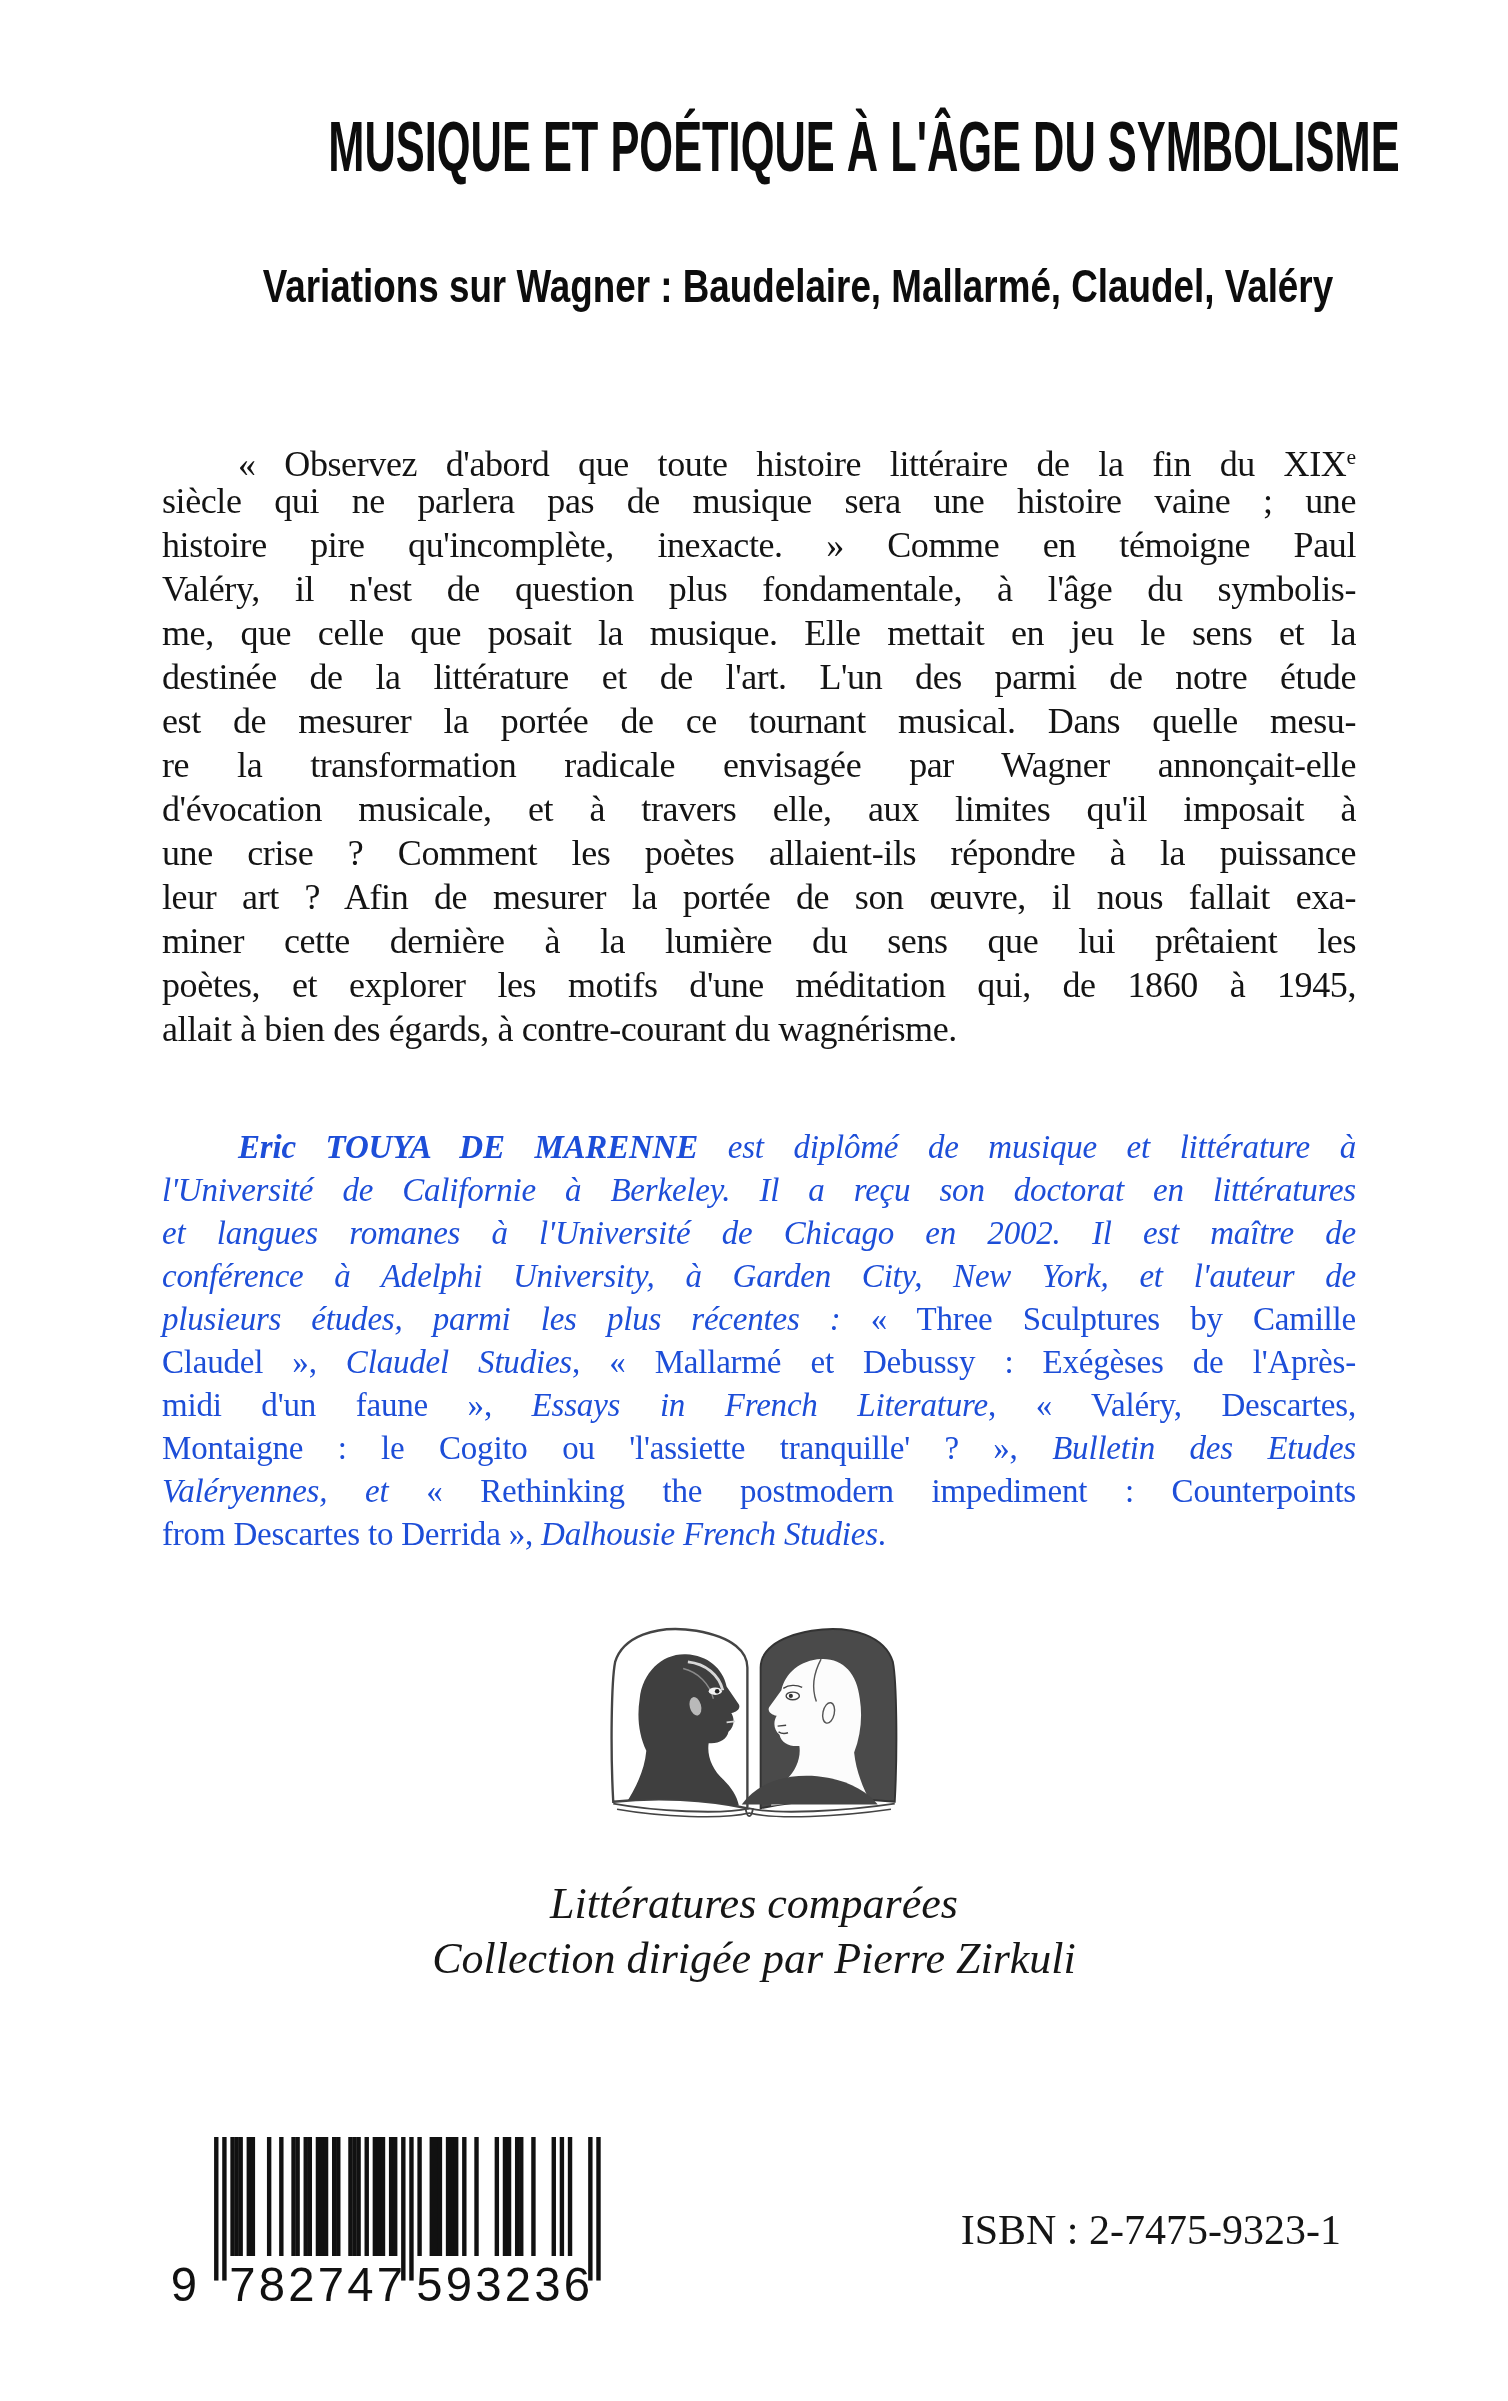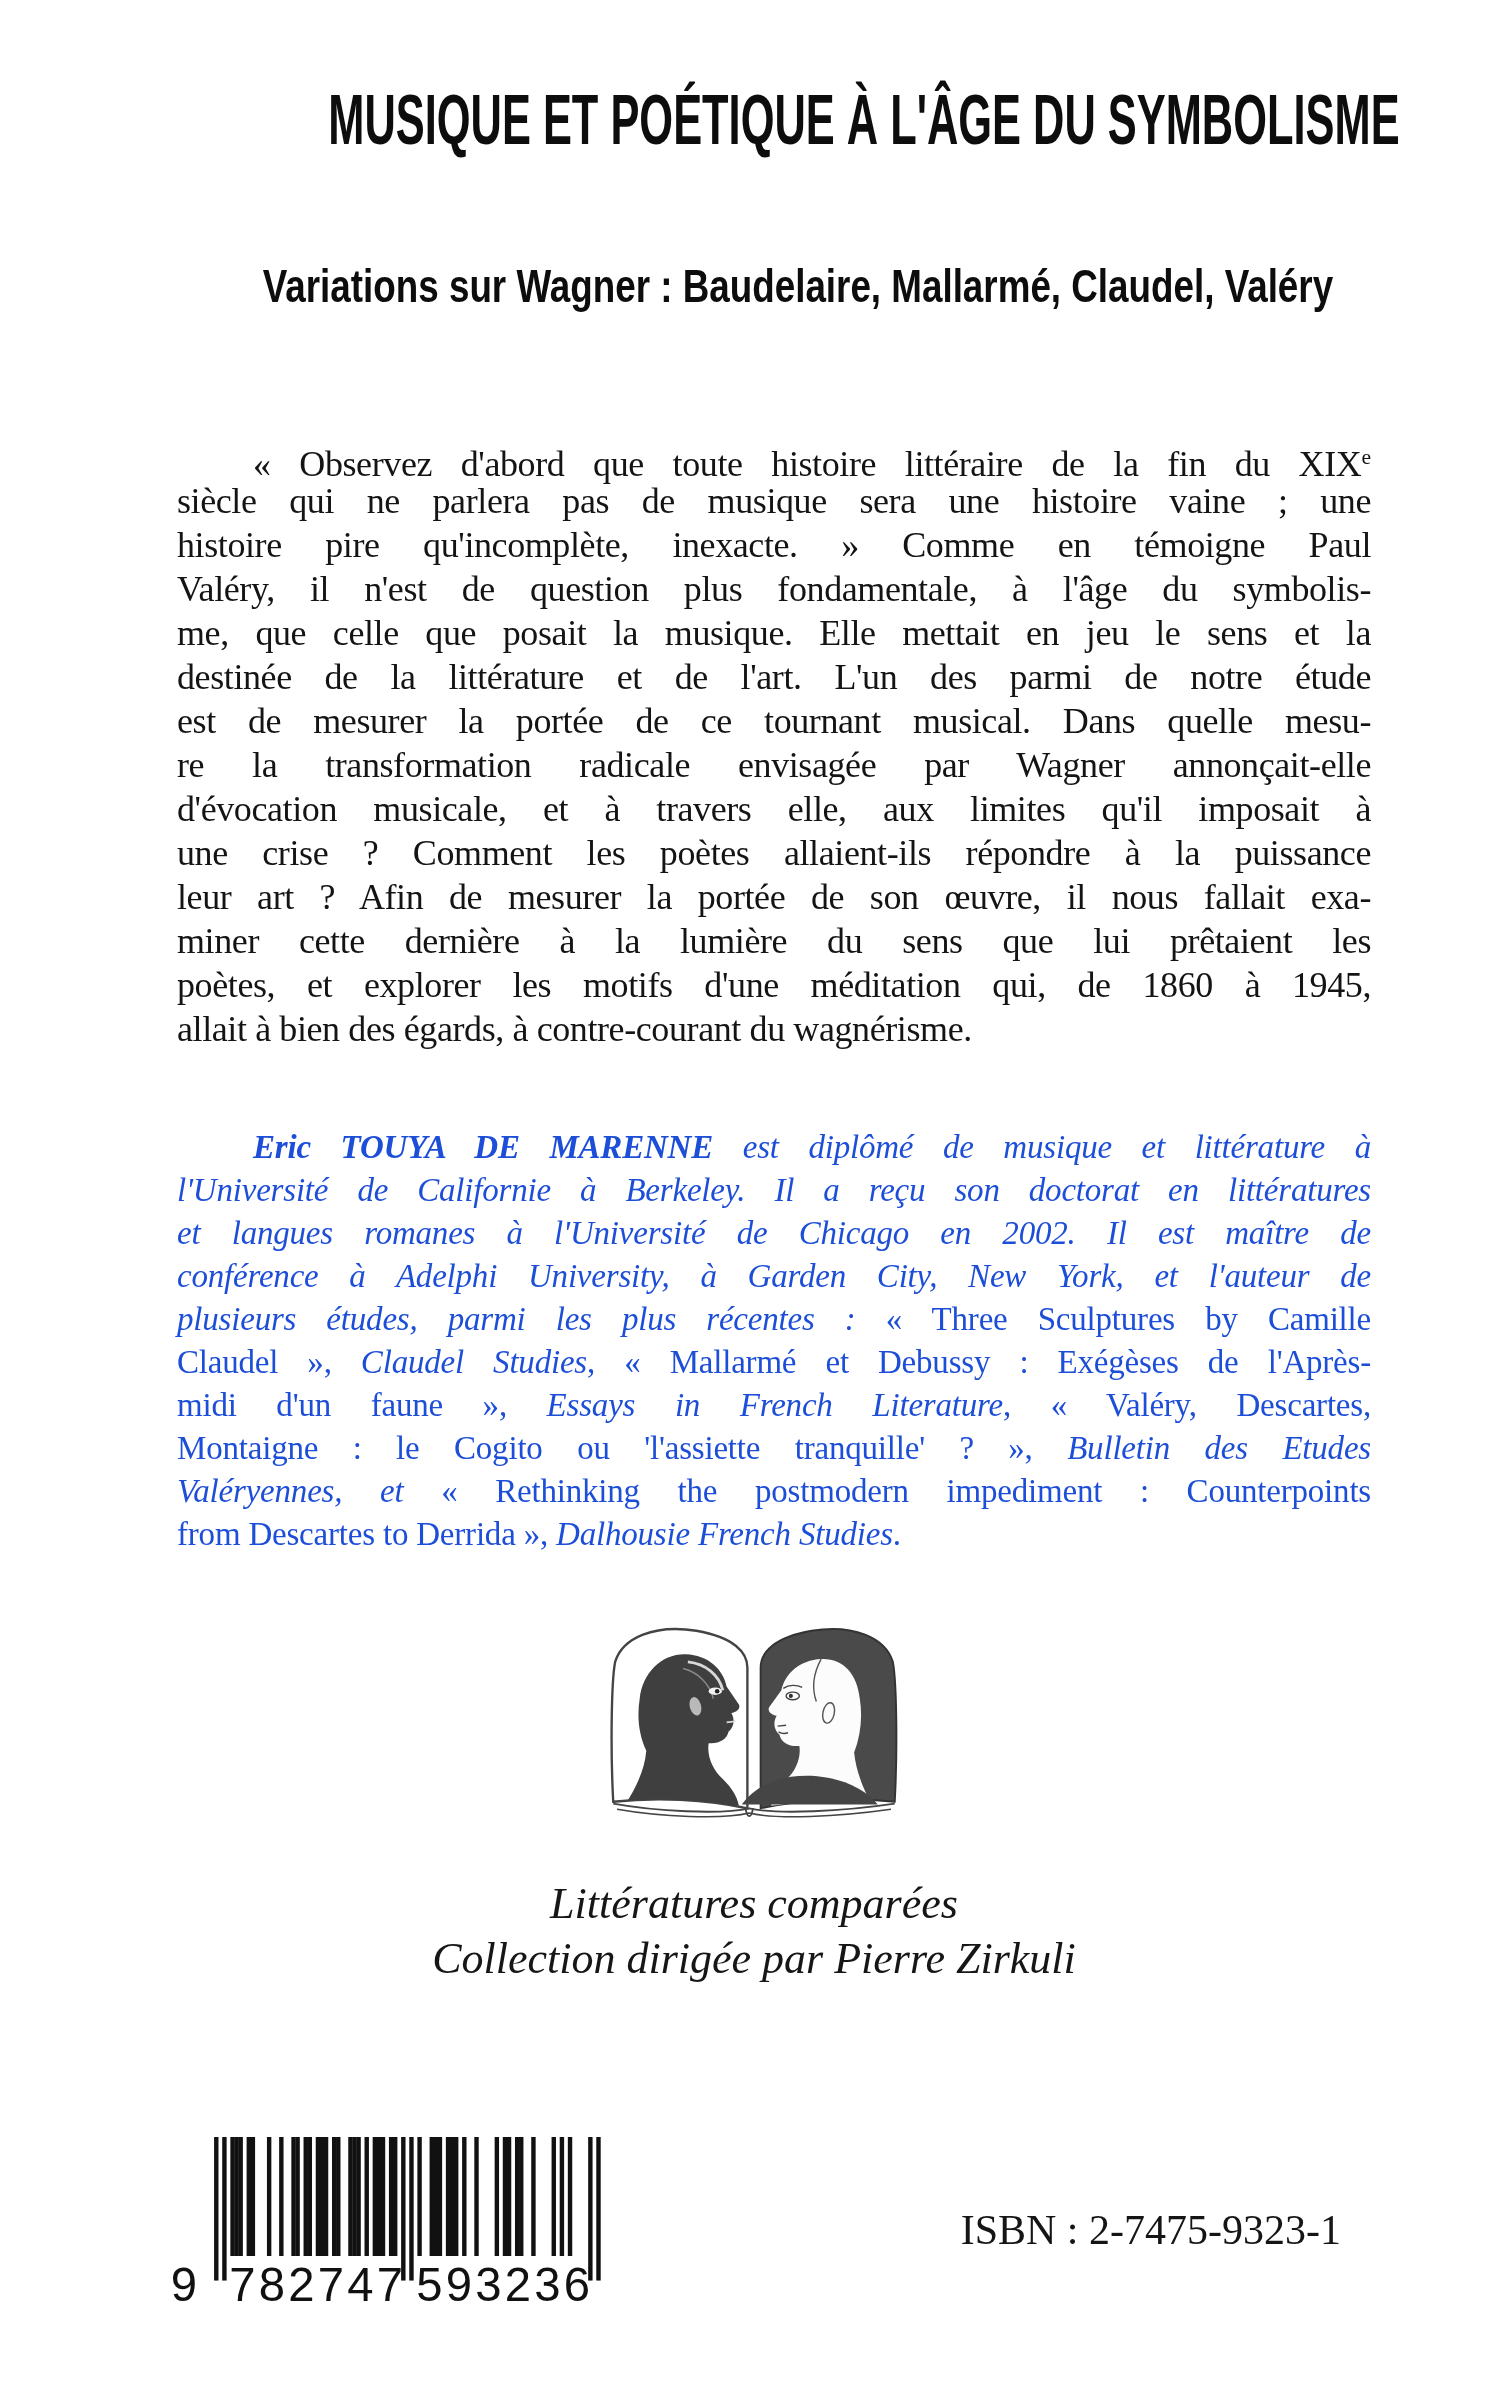--- a/index.html
+++ b/index.html
@@ -6,38 +6,38 @@
   .page{
     position:relative;
     width:1508px;height:2402px;
     margin:0 auto;
     background:#ffffff;
     color:#121212;
     overflow:hidden;
     font-family:"Liberation Serif",serif;
   }
   
-  .title-wrap{position:absolute;top:84px;left:0;width:100%;text-align:center;}
+  .title-wrap{position:absolute;top:111px;left:0;width:100%;text-align:center;}
   .title{
     display:inline-block;white-space:nowrap;
     font-family:"Liberation Sans",sans-serif;
     font-weight:700;font-size:70px;line-height:1.05;
     color:#0d0d0d;
     transform:scaleX(0.62);transform-origin:center;
   }
   .subtitle-wrap{position:absolute;top:261px;left:0;width:100%;text-align:center;margin-left:44px;}
   .subtitle{
     display:inline-block;white-space:nowrap;
     font-family:"Liberation Sans",sans-serif;
     font-weight:700;font-size:46px;line-height:1.1;
     color:#0d0d0d;
     transform:scaleX(0.80);transform-origin:center;
   }
   
-  .para{position:absolute;left:177px;width:1194px;}
+  .para{position:absolute;left:162px;width:1194px;}
   .synopsis{top:435px;font-size:36px;letter-spacing:-0.4px;color:#141414;}
   .synopsis .ln{line-height:44px;height:44px;}
   .bio{top:1126px;font-size:33px;letter-spacing:-0.2px;color:#1d4ed8;font-style:italic;}
   .bio .ln{line-height:43px;height:43px;}
   .ln{
     text-align:justify;
     text-align-last:justify;
     -moz-text-align-last:justify;
     overflow:visible;white-space:normal;
   }

